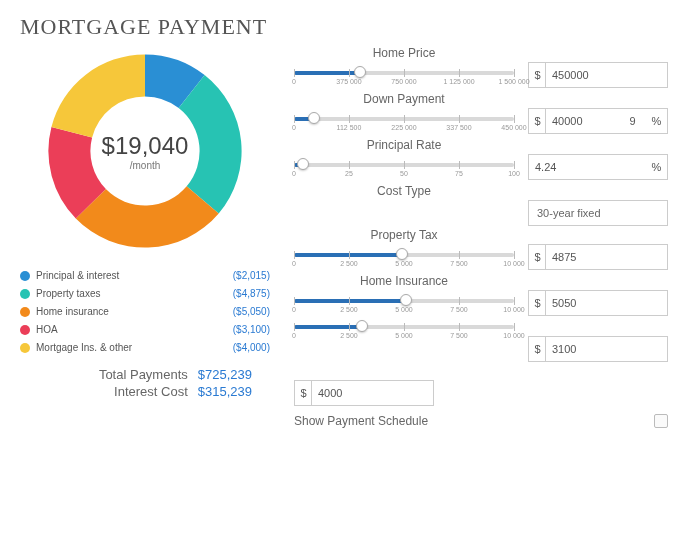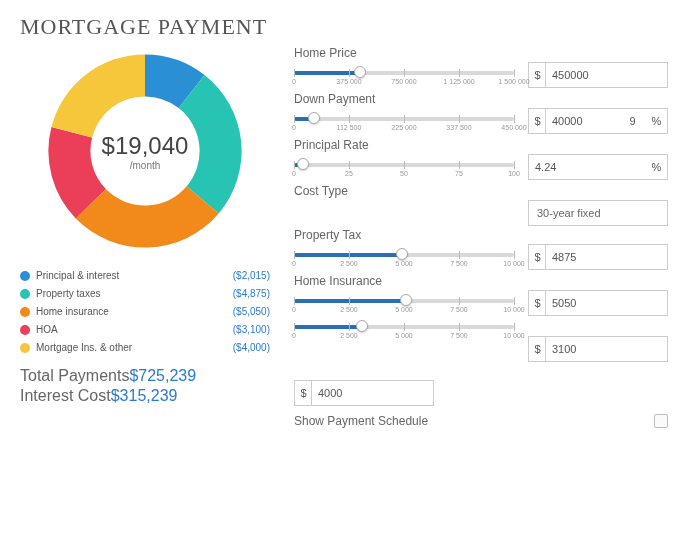--- a/index.html
+++ b/index.html
@@ -66,34 +66,35 @@
     width: 10px; height: 10px;
     border-radius: 50%;
     margin-right: 6px;
     flex-shrink: 0;
   }
   .legend-label { color: #555; flex: 1; }
   .legend-val { color: #2a7ad2; }
   .totals { margin-top: 14px; }
   .totals-row {
     display: flex;
-    justify-content: flex-start;
-    font-size: 16px;
+    justify-content: flex-end;
+    font-size: 13px;
     margin-bottom: 2px;
+    gap: 10px;
   }
   .totals-label { color: #666; }
   .totals-val { color: #2a7ad2; padding-right: 18px; }
 
   .field {
     display: flex;
     align-items: flex-start;
     gap: 14px;
     margin-bottom: 2px;
   }
-  .field-left { flex: 1; }
+  .field-left { flex: 1; text-align: center; }
   .field-label {
     font-size: 12px;
     color: #666;
     margin-bottom: 6px;
   }
   .slider {
     position: relative;
     height: 24px;
   }
   .track {

